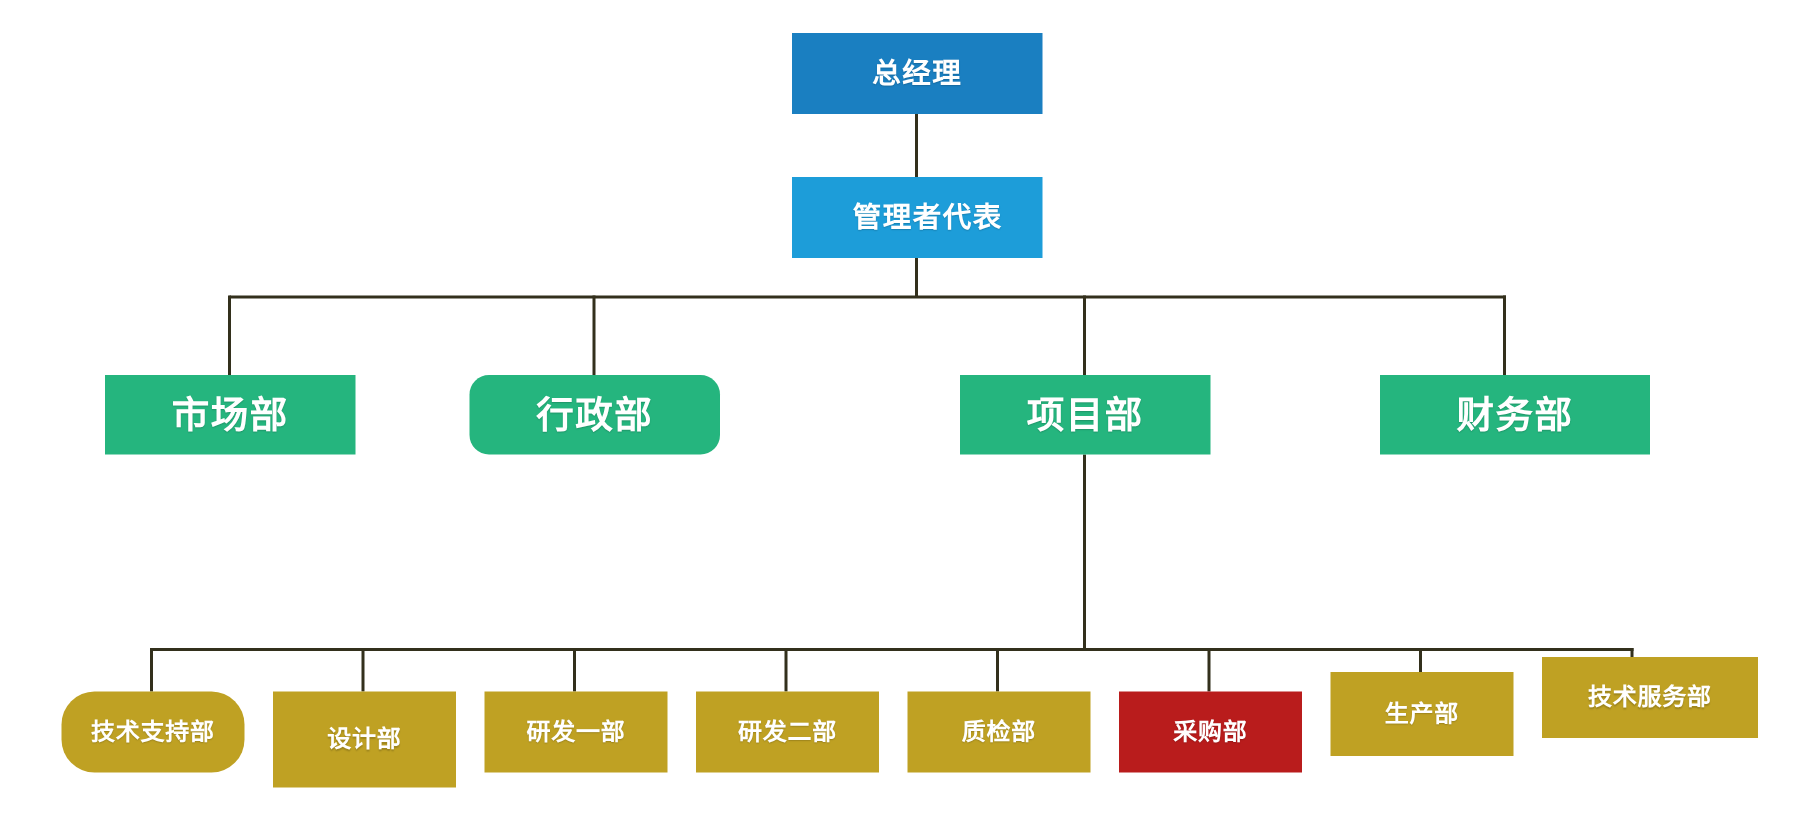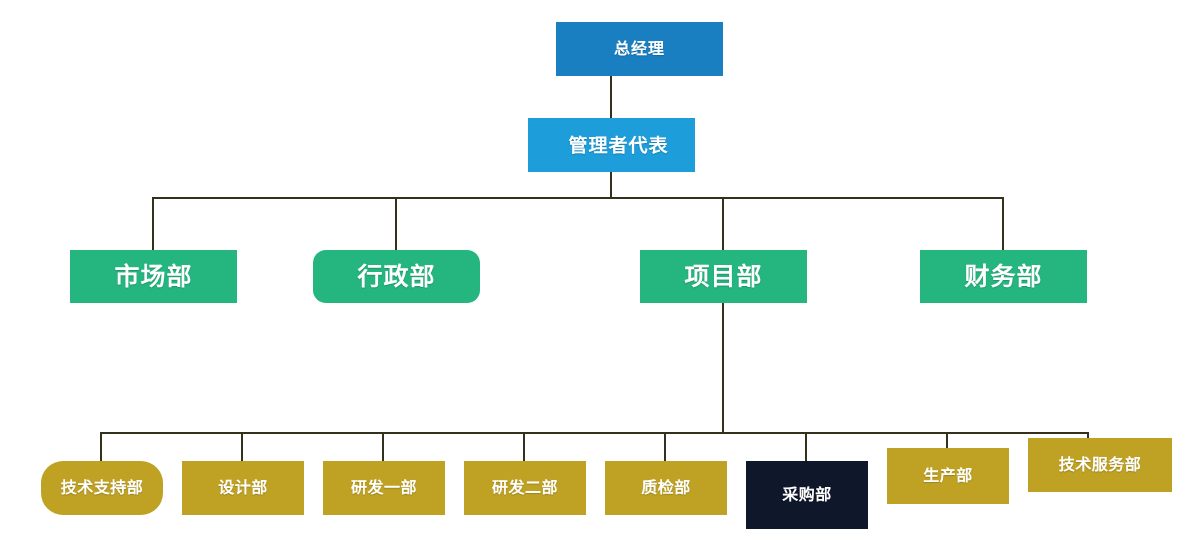--- a/index.html
+++ b/index.html
@@ -27,21 +27,21 @@
     justify-content: center;
     box-sizing: border-box;
     color: #ffffff;
     font-weight: bold;
     font-size: 19px;
     letter-spacing: 1px;
     line-height: 1;
     white-space: nowrap;
     text-shadow: 0 1px 1px rgba(0,0,0,0.18);
   }
-  .node-level-0 { font-size: 16px; margin-left: 28px; }
+  .node-level-0 { font-size: 19px; }
   .node-level-1 { font-size: 19px; }
   .node-level-2 { font-size: 25px; }
   .node-level-3 { font-size: 16px; letter-spacing: 0.5px; }
 
   .connector {
     position: absolute;
     background: #33301c;
   }
   .connector-v { width: 2px; }
   .connector-h { height: 2px; }
@@ -68,23 +68,23 @@
       <div class="connector connector-v" style="left: 806px; top: 432px; background: rgb(51, 48, 28); height: 29px; margin-left: -1px;"></div>
       <div class="connector connector-v" style="left: 947px; top: 432px; background: rgb(51, 48, 28); height: 29px; margin-left: -1px;"></div>
       <div class="connector connector-v" style="left: 1088px; top: 432px; background: rgb(51, 48, 28); height: 29px; margin-left: -1px;"></div>
     </div>
   <div id="node-layer">
       <div class="node node-level-0" style="left: 528px; top: 22px; width: 167px; height: 54px; background: rgb(26, 127, 193);">总经理</div>
       <div class="node node-level-1" style="left: 528px; top: 118px; width: 167px; height: 54px; background: rgb(29, 157, 217); padding-left: 14px;">管理者代表</div>
       <div class="node node-level-2" style="left: 70px; top: 250px; width: 167px; height: 53px; background: rgb(37, 181, 126);">市场部</div>
       <div class="node node-level-2" style="left: 313px; top: 250px; width: 167px; height: 53px; background: rgb(37, 181, 126); border-radius: 13px;">行政部</div>
       <div class="node node-level-2" style="left: 640px; top: 250px; width: 167px; height: 53px; background: rgb(37, 181, 126);">项目部</div>
-      <div class="node node-level-2" style="left: 920px; top: 250px; width: 167px; height: 53px; background: rgb(37, 181, 126);">财务部</div>
+      <div class="node node-level-2" style="left: 920px; top: 250px; width: 180px; height: 53px; background: rgb(37, 181, 126);">财务部</div>
       <div class="node node-level-3" style="left: 41px; top: 461px; width: 122px; height: 54px; background: rgb(191, 161, 35); border-radius: 22px;">技术支持部</div>
-      <div class="node node-level-3" style="left: 182px; top: 461px; width: 122px; height: 54px; background: rgb(191, 161, 35);">设计部</div>
+      <div class="node node-level-3" style="left: 182px; top: 461px; width: 122px; height: 64px; background: rgb(191, 161, 35);">设计部</div>
       <div class="node node-level-3" style="left: 323px; top: 461px; width: 122px; height: 54px; background: rgb(191, 161, 35);">研发一部</div>
       <div class="node node-level-3" style="left: 464px; top: 461px; width: 122px; height: 54px; background: rgb(191, 161, 35);">研发二部</div>
       <div class="node node-level-3" style="left: 605px; top: 461px; width: 122px; height: 54px; background: rgb(191, 161, 35);">质检部</div>
-      <div class="node node-level-3" style="left: 746px; top: 461px; width: 122px; height: 68px; background: #0f172a;">采购部</div>
+      <div class="node node-level-3" style="left: 746px; top: 461px; width: 122px; height: 54px; background: #b91c1c;">采购部</div>
       <div class="node node-level-3" style="left: 887px; top: 448px; width: 122px; height: 56px; background: rgb(191, 161, 35);">生产部</div>
       <div class="node node-level-3" style="left: 1028px; top: 438px; width: 144px; height: 54px; background: rgb(191, 161, 35); text-align: right;">技术服务部</div>
     </div>
 </div>
 
 </body></html>

